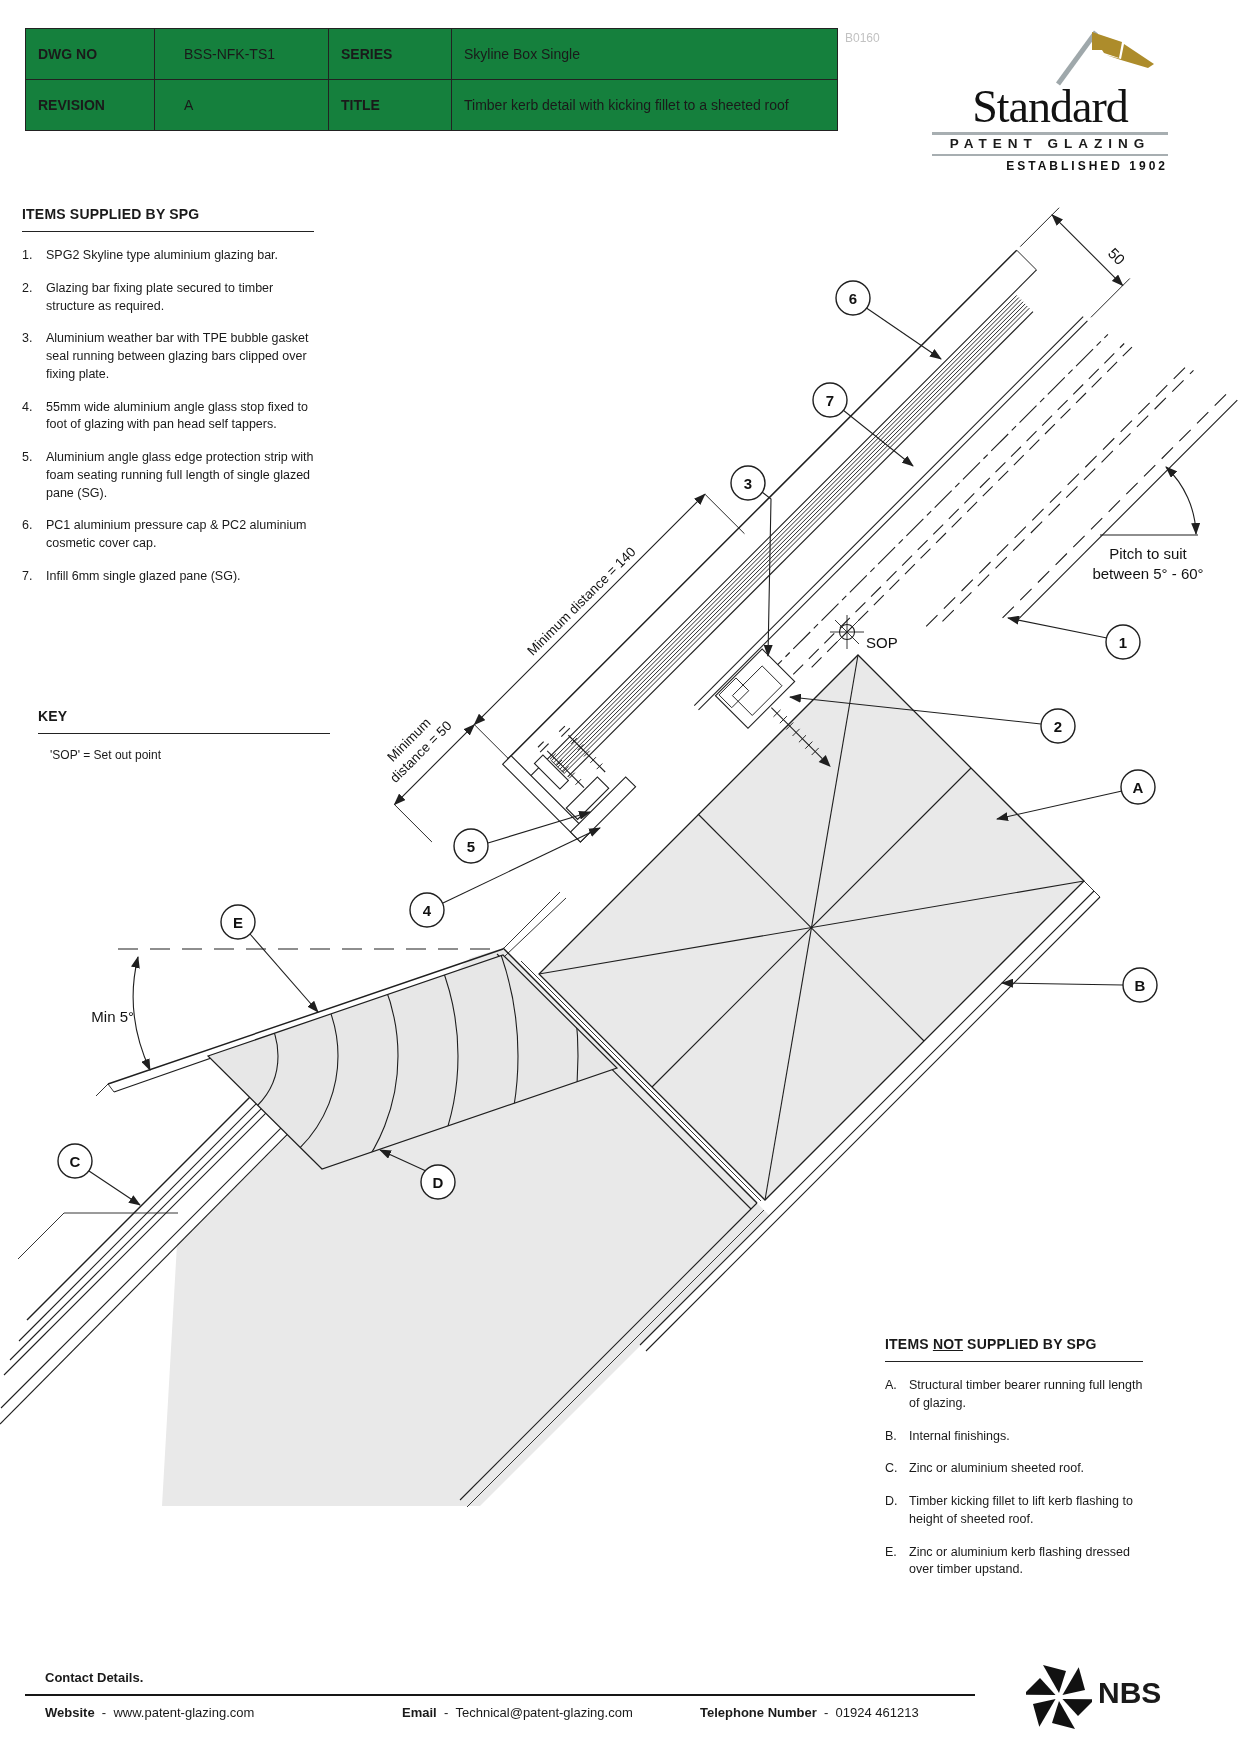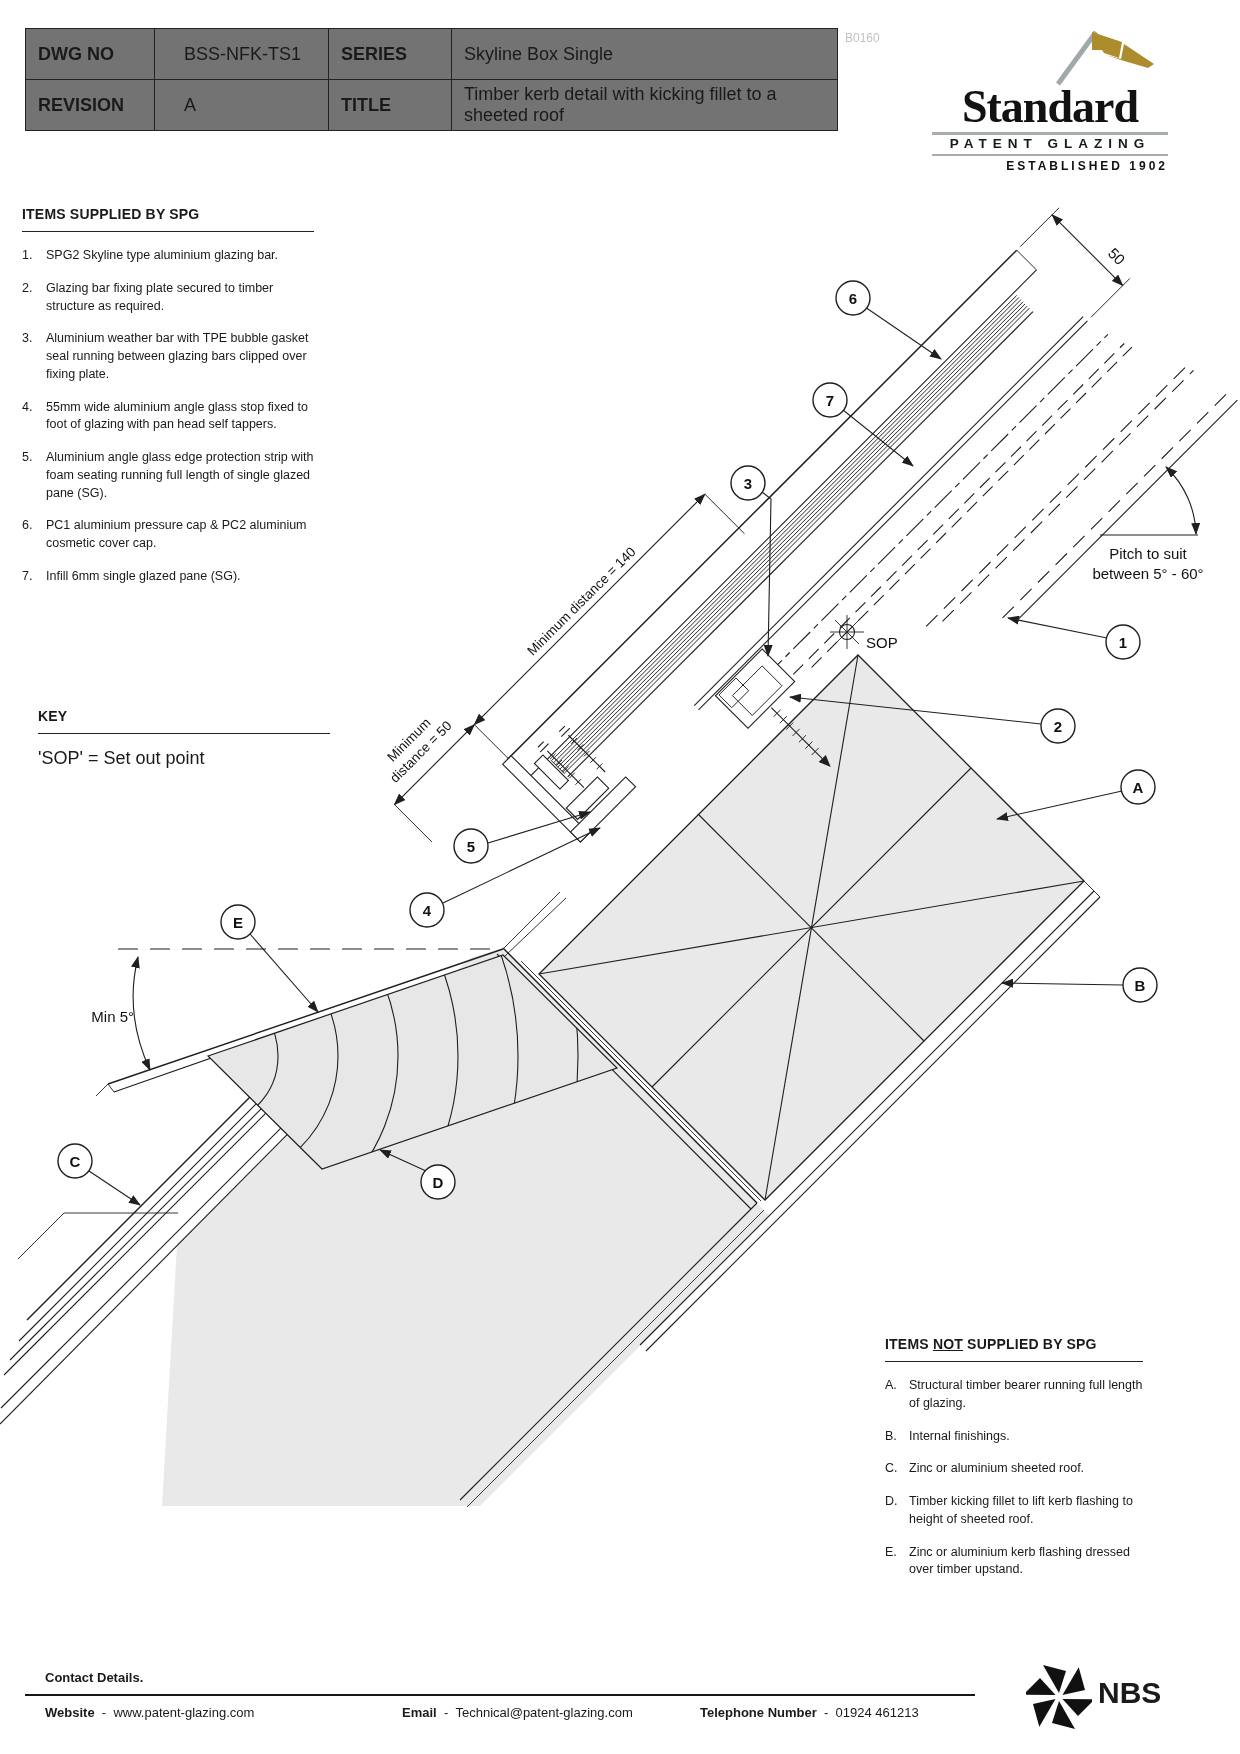--- a/index.html
+++ b/index.html
@@ -2,45 +2,45 @@
 <html><head>
 <meta charset="utf-8">
 <style>
   html,body{margin:0;padding:0;}
   body{width:1240px;height:1754px;position:relative;background:#ffffff;
        font-family:"Liberation Sans",sans-serif;color:#1a1a1a;overflow:hidden;}
   .abs{position:absolute;}
   
   #titleblock{left:25px;top:28px;width:813px;border-collapse:collapse;}
   #titleblock td{border:1.5px solid #222;height:46px;padding:2px 4px 2px 12px;
-                 font-size:18px;vertical-align:middle;background:#737373;}
+                 font-size:14px;vertical-align:middle;background:#15803d;}
   #titleblock td.lb{font-weight:bold;width:112px;}
   #titleblock td.v1{width:140px;padding-left:29px;}
   #titleblock td.lb2{font-weight:bold;width:106px;}
   .refcode{left:845px;top:31px;font-size:12px;color:#c2c2c2;}
   
   .logo-name{left:928px;top:80px;width:244px;text-align:center;
-             font-family:"Liberation Serif",serif;font-size:46px;font-weight:bold;
+             font-family:"Liberation Serif",serif;font-size:46px;font-weight:normal;
              color:#121212;letter-spacing:-1px;}
   .logo-rule1{left:932px;top:132px;width:236px;height:3px;background:#a7aeb1;}
   .logo-sub{left:932px;top:136px;width:236px;text-align:center;font-size:13.5px;
             font-weight:bold;letter-spacing:6px;color:#1a1a1a;}
   .logo-rule2{left:932px;top:154px;width:236px;height:2px;background:#a7aeb1;}
   .logo-est{left:932px;top:159px;width:236px;text-align:right;font-size:12px;
             font-weight:bold;letter-spacing:3px;color:#111;}
   
   .listblock{width:292px;}
   .listblock h2{font-size:14px;font-weight:bold;margin:0 0 9px 0;letter-spacing:.2px;}
   .rule{height:0;border-bottom:1.5px solid #222;margin-bottom:4px;}
   .item{display:flex;margin-top:15px;font-size:12.5px;line-height:1.42;}
   .item .no{width:24px;flex:none;}
   .item .tx{flex:1;}
   #supplied{left:22px;top:206px;}
   #keyblock{left:38px;top:708px;}
-  #keyblock .entry{margin-top:14px;font-size:18px;}
+  #keyblock .entry{margin-top:14px;font-size:12px;margin-left:12px;}
   #notsupplied{left:885px;top:1336px;width:258px;}
   #notsupplied h2 .u{text-decoration:underline;}
   
   .f-head{left:45px;top:1670px;font-size:13px;font-weight:bold;}
   .f-rule{left:25px;top:1694px;width:950px;height:2px;background:#161616;}
   .f-item{top:1705px;font-size:13px;}
   .f-item b{font-weight:bold;}
   .nbs-text{left:1098px;top:1676px;font-size:30px;font-weight:bold;letter-spacing:0px;}
   
   #drw{left:0;top:0;}

